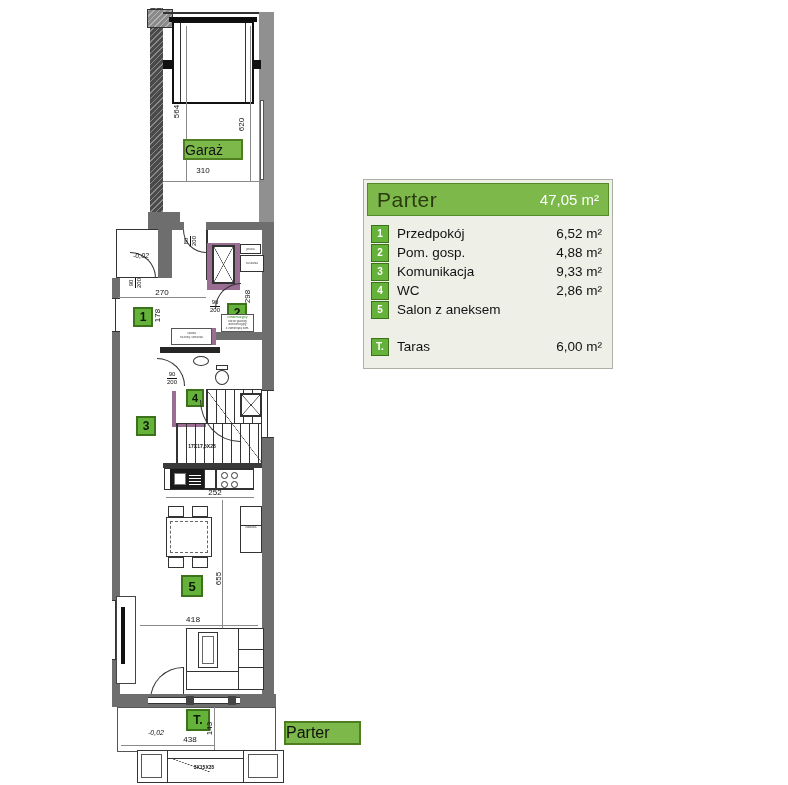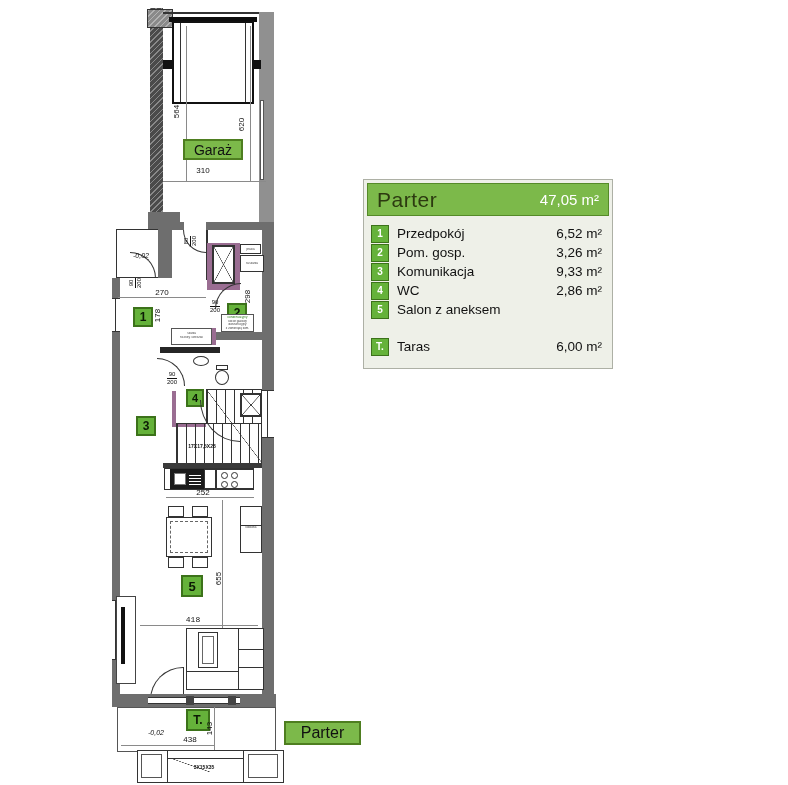--- a/index.html
+++ b/index.html
@@ -15,21 +15,21 @@
   .dimline{background:#8a8a8a;}
   
   .dim{font-size:8px;color:#111;white-space:nowrap;text-align:center;}
   .rot{transform:rotate(-90deg);transform-origin:center;}
   .lvl{font-size:7px;color:#111;font-style:italic;white-space:nowrap;}
   .tiny{font-size:3px;line-height:3.6px;color:#444;text-align:center;overflow:hidden;}
   .frac{display:flex;flex-direction:column;align-items:center;font-size:6px;line-height:6.5px;color:#111;}
   .frac .den{border-top:1px solid #111;}
   
   .glabel{background:var(--green,#7cb94a);border:2px solid var(--green_dark,#4e7e20);
-          color:#111;display:flex;align-items:center;justify-content:center;}
+          color:#111;display:flex;align-items:center;justify-content:flex-start;}
   .pbadge{background:var(--badge_green,#65b23a);border:2px solid #3c721a;color:#0c1a05;
           font-weight:bold;display:flex;align-items:center;justify-content:center;font-size:12px;}
   
   .arc{position:absolute;box-sizing:border-box;}
   .arc-bl{border-left:1px solid #333;border-bottom:1px solid #333;border-bottom-left-radius:100%;}
   .arc-tr{border-top:1px solid #333;border-right:1px solid #333;border-top-right-radius:100%;}
   .arc-tl{border-top:1px solid #333;border-left:1px solid #333;border-top-left-radius:100%;}
   .xbox{border:2px solid #333;background:
         linear-gradient(to top right,transparent calc(50% - .6px),#333 50%,transparent calc(50% + .6px)),
         linear-gradient(to bottom right,transparent calc(50% - .6px),#333 50%,transparent calc(50% + .6px));}
@@ -176,21 +176,21 @@
   <div class="abs" style="left:170px;top:469px;width:34px;height:20px;background:#1a1a1a;"></div>
   <div class="abs" style="left:174px;top:473px;width:12px;height:12px;background:#fff;border:1px solid #777;"></div>
   <div class="abs" style="left:189px;top:473px;width:12px;height:12px;background:repeating-linear-gradient(0deg,#fff 0 1px,#1a1a1a 1px 3px);"></div>
   <div class="abs outline" style="left:204px;top:469px;width:12px;height:20px;"></div>
   <div class="abs outline" style="left:216px;top:469px;width:38px;height:20px;"></div>
   <div class="abs" style="left:221px;top:472px;width:7px;height:7px;border:1px solid #333;border-radius:50%;"></div>
   <div class="abs" style="left:231px;top:472px;width:7px;height:7px;border:1px solid #333;border-radius:50%;"></div>
   <div class="abs" style="left:221px;top:481px;width:7px;height:7px;border:1px solid #333;border-radius:50%;"></div>
   <div class="abs" style="left:231px;top:481px;width:7px;height:7px;border:1px solid #333;border-radius:50%;"></div>
   <div class="abs dimline" style="left:166px;top:497px;width:88px;height:1px;"></div>
-  <div class="abs dim" style="left:188px;top:488px;width:30px;">252</div>
+  <div class="abs dim" style="left:200px;top:488px;width:30px;">252</div>
 
   <div class="abs outline" style="left:168px;top:506px;width:16px;height:11px;"></div>
   <div class="abs outline" style="left:192px;top:506px;width:16px;height:11px;"></div>
   <div class="abs outline" style="left:166px;top:517px;width:46px;height:40px;"></div>
   <div class="abs" style="left:170px;top:521px;width:38px;height:32px;border:1px dashed #666;"></div>
   <div class="abs outline" style="left:168px;top:557px;width:16px;height:11px;"></div>
   <div class="abs outline" style="left:192px;top:557px;width:16px;height:11px;"></div>
   <div class="abs outline" style="left:240px;top:506px;width:22px;height:47px;">
     <div style="border-bottom:1px solid #333;height:18px;"></div>
     <div class="tiny">lodówka</div>
@@ -249,21 +249,21 @@
   </div>
   <div class="rows">
     <div class="lrow">
       <span class="lbadge">1</span>
       <span>Przedpokój</span>
       <span class="val">6,52 m²</span>
     </div>
     <div class="lrow">
       <span class="lbadge">2</span>
       <span>Pom. gosp.</span>
-      <span class="val">3,26 m²</span>
+      <span class="val">4,88 m²</span>
     </div>
     <div class="lrow">
       <span class="lbadge">3</span>
       <span>Komunikacja</span>
       <span class="val">9,33 m²</span>
     </div>
     <div class="lrow">
       <span class="lbadge">4</span>
       <span>WC</span>
       <span class="val">2,86 m²</span>

